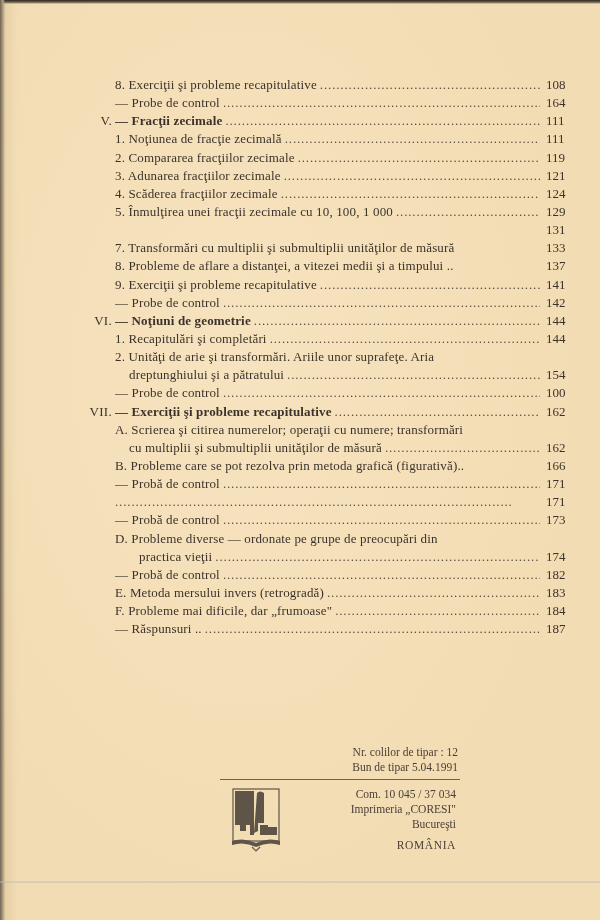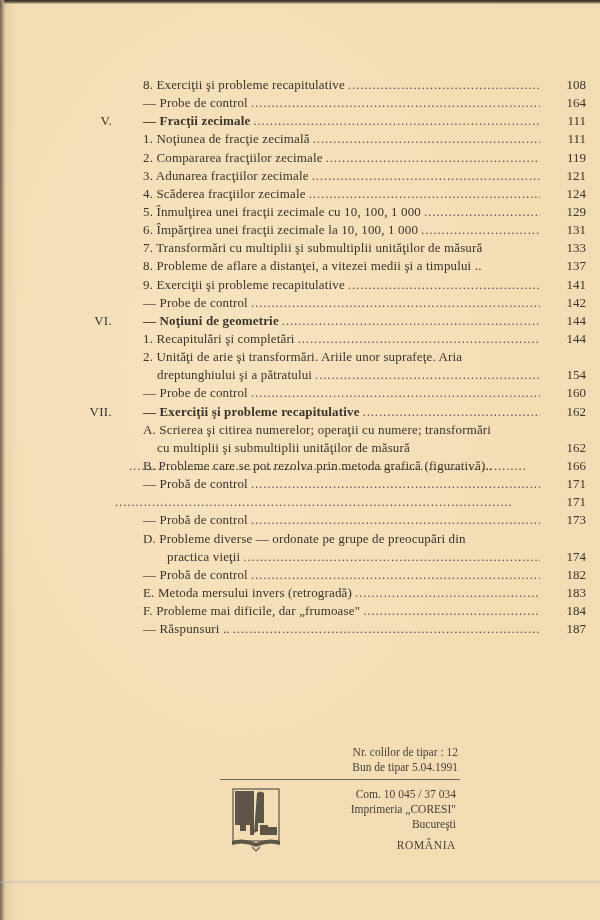--- a/index.html
+++ b/index.html
@@ -30,31 +30,31 @@
   .row {
     position: relative; height: 18.15px; line-height: 18.15px;
     font-size: 13px; white-space: nowrap;
   }
   .row .num {
     position: absolute; left: 0; width: 36px; text-align: right; letter-spacing: 0.3px;
   }
   .row .text {
     position: absolute; left: 39px; right: 46px; display: flex; overflow: hidden;
   }
-  .row .label { flex: 0 0 auto; padding-right: 3px; letter-spacing: 0.15px; margin-left: 28px; }
+  .row .label { flex: 0 0 auto; padding-right: 3px; letter-spacing: 0.15px; }
   .row .label.bold { font-weight: bold; }
   .row .leader {
     flex: 1 1 auto; overflow: hidden; color: #5a4f44; letter-spacing: 2.2px;
   }
   .row .leader::before {
     content: ". . . . . . . . . . . . . . . . . . . . . . . . . . . . . . . . . . . . . . . . . . . . . . . . . . . . . . . . . . . . . . . . . . . . . . . . . . . . . . . . . . . . . . . . . . . . . . . . .";
     letter-spacing: -1.2px;
   }
   .row .page {
-    position: absolute; right: 0; width: 40px; text-align: right; font-size: 13px;
+    position: absolute; right: 0; width: 40px; text-align: left; font-size: 13px;
   }
   .colophon {
     position: absolute; left: 228px; top: 745px; width: 230px; font-size: 11.5px; color: #4a4038;
   }
   .colophon .top-line { text-align: right; padding-left: 43px; line-height: 14.5px; }
   .colophon .rule {
     position: absolute; left: -8px; top: 34px; width: 240px; height: 1px; background: #6e6254;
   }
   .colophon .lower { position: absolute; left: 0; top: 38px; width: 240px; height: 80px; }
   .colophon .logo {
@@ -131,24 +131,20 @@
     <div class="row">
       <span class="num"></span>
       <span class="text">
         <span class="label">5. Înmulţirea unei fracţii zecimale cu 10, 100, 1 000</span>
         <span class="leader"></span>
       </span>
       <span class="page">129</span>
     </div>
     <div class="row">
       <span class="num"></span>
-      <span class="text">
-        <span class="label">6. Împărţirea unei fracţii zecimale la 10, 100, 1 000</span>
-        <span class="leader"></span>
-      </span>
       <span class="page">131</span>
     </div>
     <div class="row">
       <span class="num"></span>
       <span class="text">
         <span class="label">7. Transformări cu multiplii şi submultiplii unităţilor de măsură</span>
       </span>
       <span class="page">133</span>
     </div>
     <div class="row">
@@ -204,40 +200,40 @@
         <span class="leader"></span>
       </span>
       <span class="page">154</span>
     </div>
     <div class="row">
       <span class="num"></span>
       <span class="text">
         <span class="label">— Probe de control</span>
         <span class="leader"></span>
       </span>
-      <span class="page">160</span>
+      <span class="page">100</span>
     </div>
     <div class="row">
       <span class="num">VII.</span>
       <span class="text">
         <span class="label bold">— Exerciţii şi probleme recapitulative</span>
         <span class="leader"></span>
       </span>
       <span class="page">162</span>
     </div>
     <div class="row">
       <span class="num"></span>
       <span class="text">
         <span class="label">A. Scrierea şi citirea numerelor; operaţii cu numere; transformări</span>
       </span>
       <span class="page"></span>
     </div>
     <div class="row">
       <span class="num"></span>
-      <span class="text" style="left: 53px; flex-direction: column;">
+      <span class="text" style="left: 53px;">
         <span class="label">cu multiplii şi submultiplii unităţilor de măsură</span>
         <span class="leader"></span>
       </span>
       <span class="page">162</span>
     </div>
     <div class="row">
       <span class="num"></span>
       <span class="text">
         <span class="label">B. Probleme care se pot rezolva prin metoda grafică (figurativă)..</span>
       </span>

